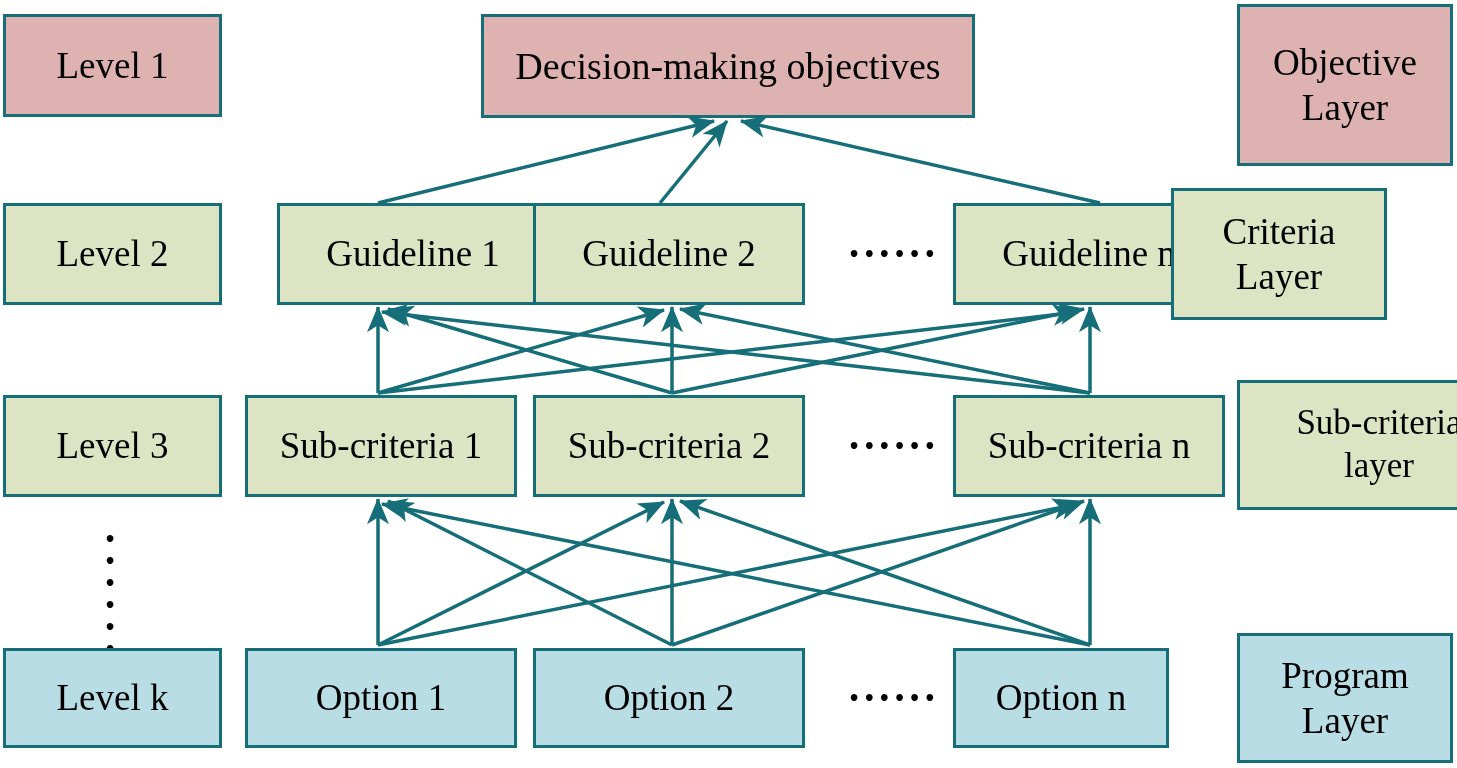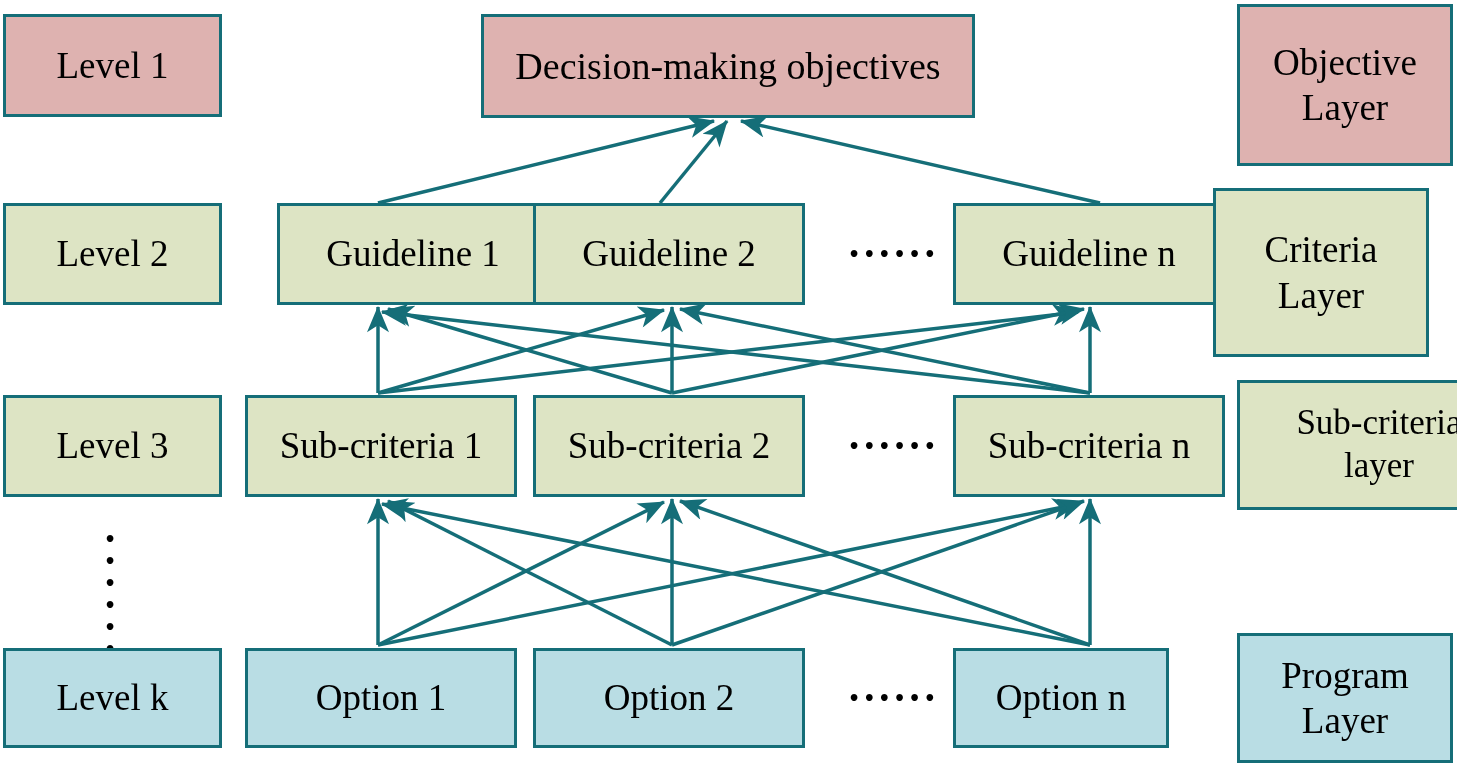--- a/index.html
+++ b/index.html
@@ -91,21 +91,21 @@
   </div>
   <div class="hdots" style="left:848px;top:687px;">••••••</div>
   <div class="node blue" style="left:953px;top:648px;width:216px;height:100px;">
     <span>Option n</span>
   </div>
 
   <div class="node pink" style="left:1237px;top:4px;width:216px;height:162px;">
     <span>Objective</span>
     <span>Layer</span>
   </div>
-  <div class="node green" style="left:1213px;top:188px;width:216px;height:169px;">
+  <div class="node green" style="left:1171px;top:188px;width:216px;height:132px;">
     <span>Criteria</span>
     <span>Layer</span>
   </div>
   <div class="node green" style="left:1237px;top:380px;width:260px;height:130px;font-size:35px;padding-left:24px;">
     <span>Sub-criteria</span>
     <span>layer</span>
   </div>
   <div class="node blue" style="left:1237px;top:633px;width:216px;height:130px;">
     <span>Program</span>
     <span>Layer</span>

